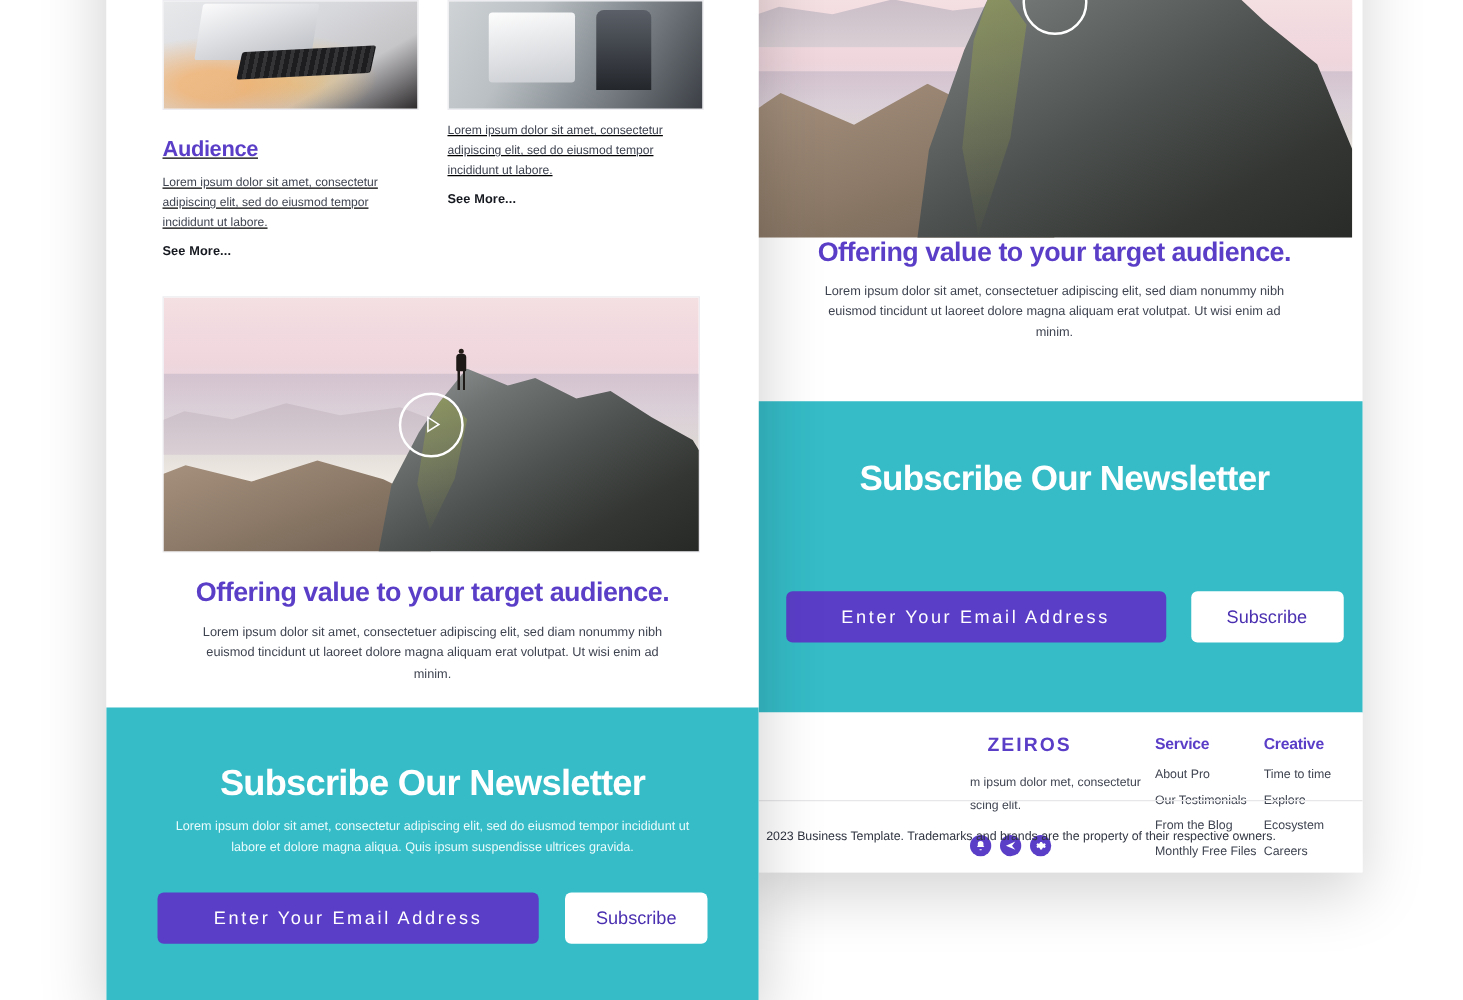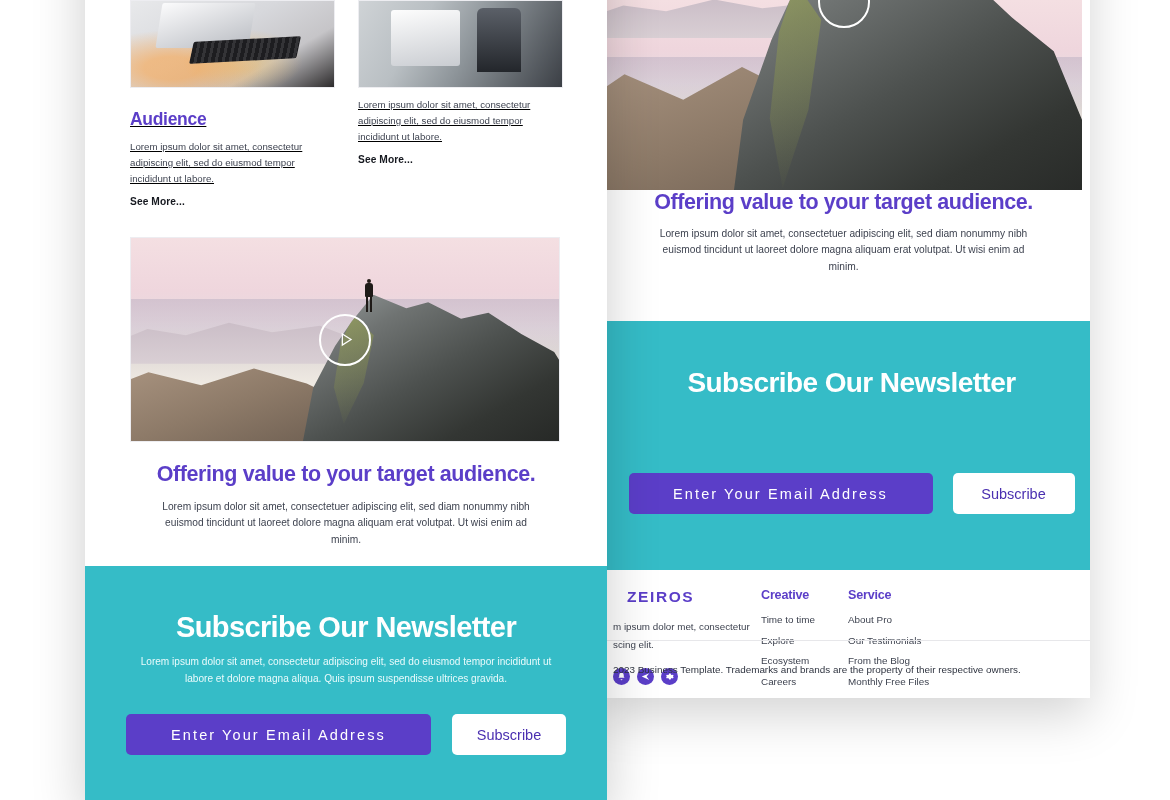--- a/index.html
+++ b/index.html
@@ -69,21 +69,21 @@
     background: #ffffff; border: none; border-radius: 5px;
     color: #4a2fb0; font-size: 14.5px;
     font-family: "Liberation Sans", sans-serif; cursor: pointer;
   }
   .r-footer {
     position: absolute; left: 8px; top: 682px;
     width: 493px; height: 128px; background: #ffffff;
   }
   .r-foot-cols {
     position: absolute; left: 0; top: 18px; width: 100%;
-    display: flex; padding-left: 8px;
+    display: flex; padding-left: 8px; justify-content: flex-end;
   }
   .r-brand { width: 148px; }
   .r-brand .logo {
     font-size: 15.5px; font-weight: 700; color: #5b3ec8;
     letter-spacing: 1.6px; padding-left: 14px;
   }
   .r-brand .blurb {
     font-size: 9.8px; color: #3e4350; line-height: 1.82;
     margin-top: 12px;
   }
@@ -347,33 +347,33 @@
             </span>
             <span class="soc">
               <svg viewBox="0 0 24 24">
                   <path d="M12 8a4 4 0 1 0 0 8 4 4 0 0 0 0-8zm9 4l2-2-2-3-3 1-2-1-1-3h-4l-1 3-2 1-3-1-2 3 2 2-2 2 2 3 3-1 2 1 1 3h4l1-3 2-1 3 1 2-3-2-2z"></path>
                 </svg>
             </span>
           </div>
         </div>
 
         <div class="r-col">
+          <h4>Service</h4>
+          <a href="#">About Pro</a>
+          <a href="#">Our Testimonials</a>
+          <a href="#">From the Blog</a>
+          <a href="#">Monthly Free Files</a>
+        </div>
+
+        <div class="r-col">
           <h4>Creative</h4>
           <a href="#">Time to time</a>
           <a href="#">Explore</a>
           <a href="#">Ecosystem</a>
           <a href="#">Careers</a>
-        </div>
-
-        <div class="r-col">
-          <h4>Service</h4>
-          <a href="#">About Pro</a>
-          <a href="#">Our Testimonials</a>
-          <a href="#">From the Blog</a>
-          <a href="#">Monthly Free Files</a>
         </div>
 
 
       </div>
 
       <div class="r-copy">
         <span>2023 Business Template. Trademarks and brands are the property of their respective owners.</span>
       </div>
     </div>
   </div>

